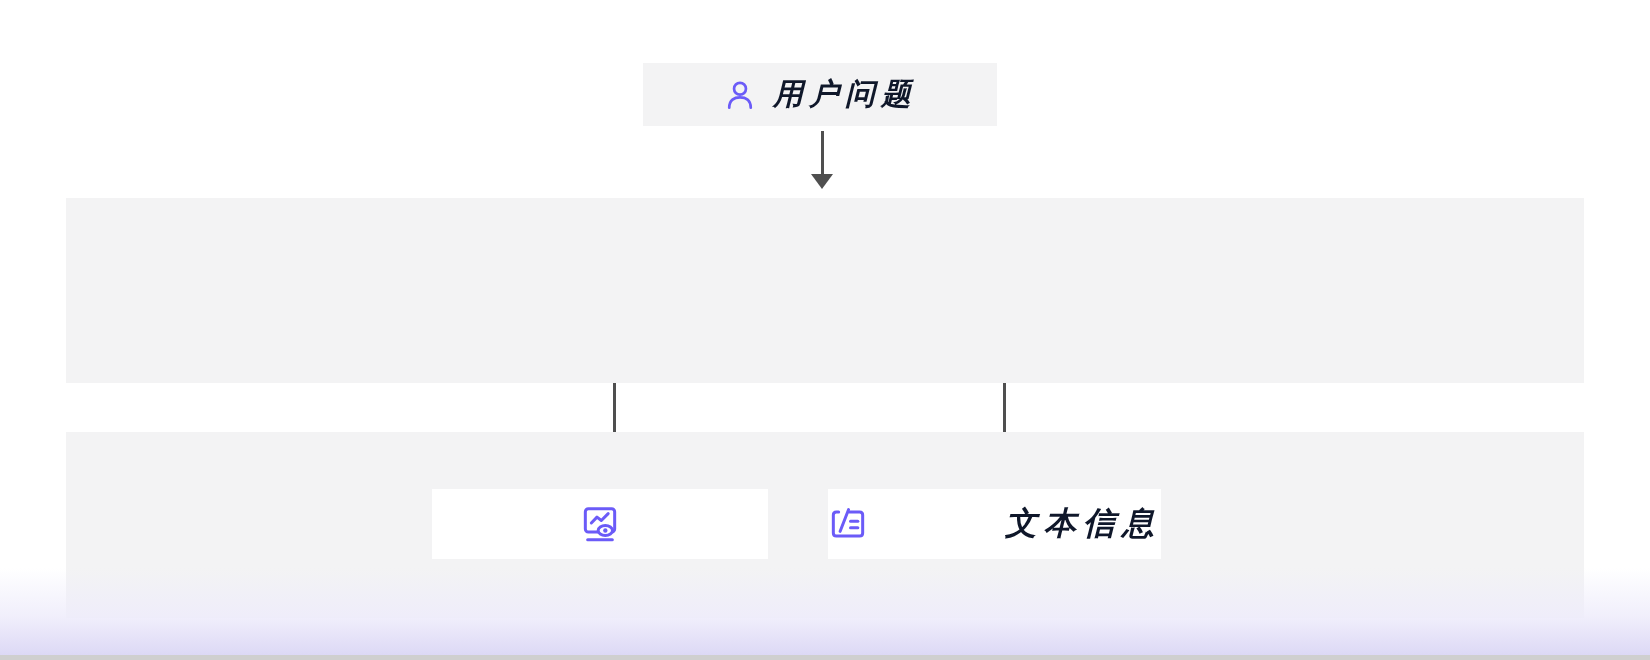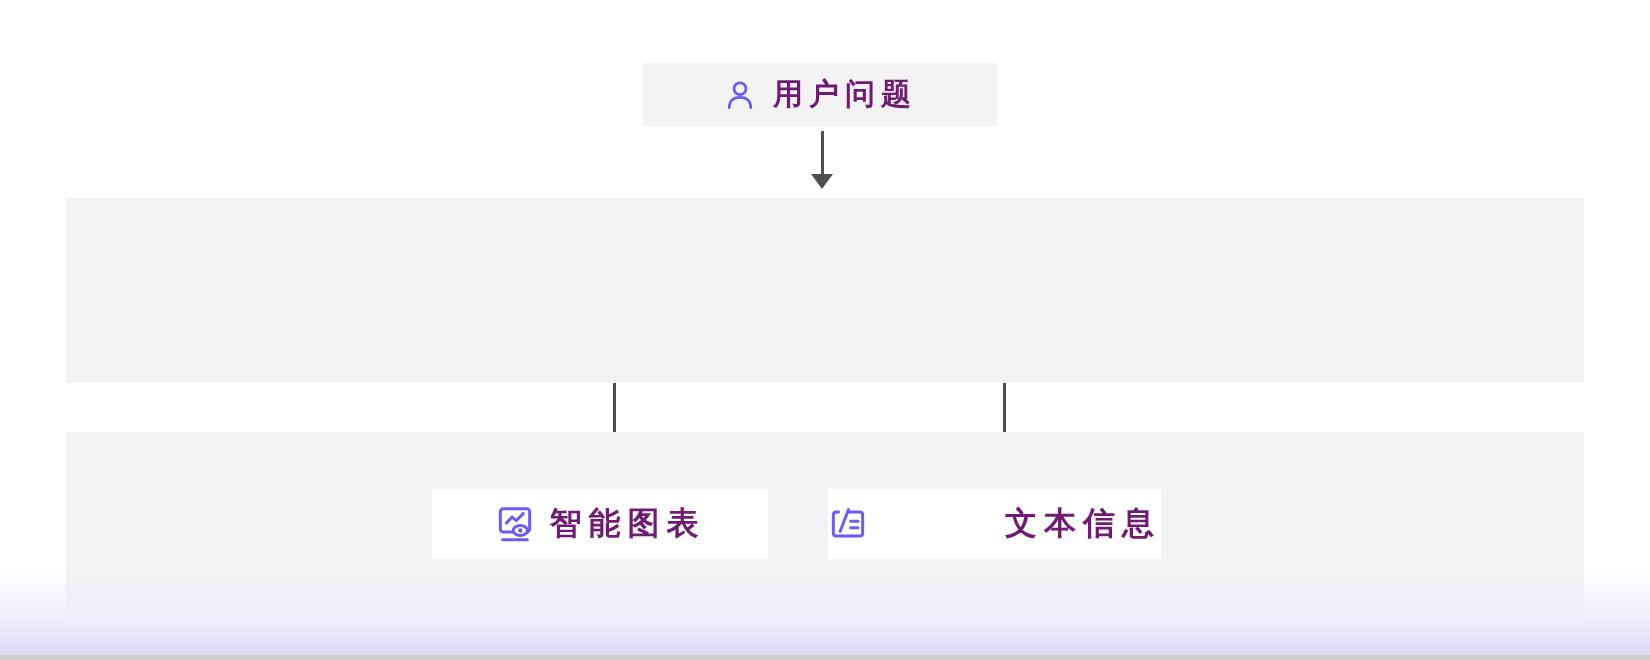--- a/index.html
+++ b/index.html
@@ -4,21 +4,21 @@
 <style>
   html,body{margin:0;padding:0;background:#ffffff;}
   body{font-family:"Liberation Sans",sans-serif;}
   .canvas{position:relative;width:1650px;height:660px;overflow:hidden;background:#ffffff;}
 
   
   .top-node{
     position:absolute;left:643px;top:63px;width:354px;height:63px;
     background:#f3f3f4;display:flex;align-items:center;justify-content:center;gap:16px;
   }
-  .node-label{font-size:30px;font-weight:700;color:#701a75;letter-spacing:6px;white-space:nowrap;}
+  .node-label{font-size:30px;font-weight:700;color:#0f172a;letter-spacing:6px;white-space:nowrap;font-style:italic;}
 
   
   .band{position:absolute;left:66px;width:1518px;background:#f3f3f4;}
   .band-1{top:198px;height:185px;}
   .band-2{top:432px;height:186px;}
 
   
   .step{
     position:absolute;top:253px;height:73px;background:#ffffff;
     display:flex;align-items:center;justify-content:center;
@@ -113,21 +113,20 @@
   <div class="output output-1">
     <span class="icon">
       <svg width="40" height="40" viewBox="0 0 24 24" fill="none" stroke="#6b5bf8" stroke-width="1.8" stroke-linecap="round" stroke-linejoin="round">
         <rect x="3.2" y="2.8" width="17.6" height="14" rx="1.8"></rect>
         <polyline points="6.8 11.4, 10.2 7.9, 12.8 9.9, 16.9 5.8"></polyline>
         <ellipse cx="15.2" cy="15.9" rx="4.3" ry="3" fill="#ffffff"></ellipse>
         <circle cx="15.2" cy="15.9" r="1.3" fill="#6b5bf8" stroke="none"></circle>
         <line x1="4.6" y1="21.4" x2="19.4" y2="21.4"></line>
       </svg>
     </span>
-    <span class="node-label">智能图表</span>
   </div>
 
   <div class="output output-2">
     <span class="icon">
       <svg width="40" height="40" viewBox="0 0 24 24" fill="none" stroke="#6b5bf8" stroke-width="1.8" stroke-linecap="round" stroke-linejoin="round">
         <path d="M6.4 4.8 L5 4.8 Q3.2 4.8 3.2 6.6 L3.2 17.4 Q3.2 19.2 5 19.2 L19 19.2 Q20.8 19.2 20.8 17.4 L20.8 6.6 Q20.8 4.8 19 4.8 L12.8 4.8"></path>
         <line x1="7.3" y1="16.4" x2="12.3" y2="3.4"></line>
         <line x1="13.5" y1="10.4" x2="17.9" y2="10.4"></line>
         <line x1="13.5" y1="14.2" x2="17.9" y2="14.2"></line>
       </svg>

